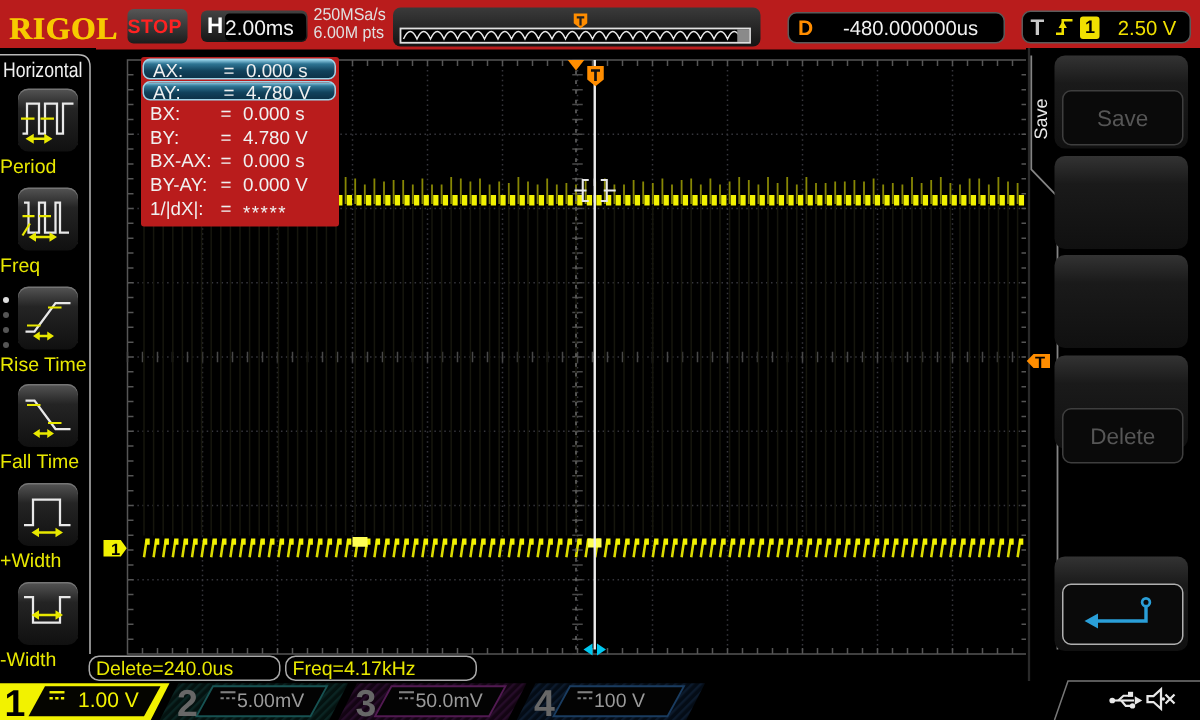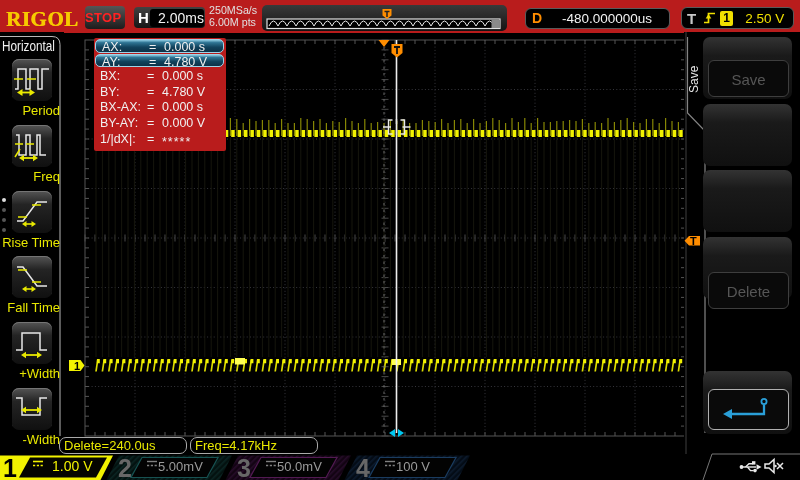--- a/index.html
+++ b/index.html
@@ -2,21 +2,21 @@
 <html><head><meta charset="utf-8"><style>
 *{margin:0;padding:0;box-sizing:border-box}
 body{width:800px;height:480px;background:#000;overflow:hidden;font-family:"Liberation Sans",sans-serif;position:relative}
 #stage{position:absolute;left:0;top:0;width:800px;height:480px;background:#000}
 
 #tbar{position:absolute;left:0;top:0;width:800px;height:33px;background:#b91c1c}
 #logo{position:absolute;left:6px;top:7px;font-family:"Liberation Serif",serif;font-weight:bold;font-size:21px;color:#f7ca00;letter-spacing:0.5px;text-shadow:0.5px 0 0 #f7ca00}
 #stopb{position:absolute;left:85px;top:6px;width:40px;height:23px;border-radius:4px;background:linear-gradient(#565656,#1c1c1c);color:#ff2222;font-weight:bold;font-size:13px;text-align:left;line-height:23px;letter-spacing:.3px}
 #hbox{position:absolute;left:134px;top:7px;width:71px;height:21px;border-radius:4px;background:linear-gradient(#424242,#161616)}
 #hlet{position:absolute;left:4px;top:2px;color:#fff;font-weight:bold;font-size:15px}
-#hval{position:absolute;left:16px;top:1.5px;width:54px;height:18px;background:#000;border-radius:3px;color:#f2f2f2;font-size:14px;text-align:right;line-height:18px}
+#hval{position:absolute;left:16px;top:1.5px;width:54px;height:18px;background:#000;border-radius:3px;color:#f2f2f2;font-size:14px;text-align:left;line-height:18px}
 #srate{position:absolute;left:209px;top:4px;font-size:11.5px;line-height:12px;color:#e0e0e0;transform:scaleX(0.93);transform-origin:left top}
 #membox{position:absolute;left:262px;top:5px;width:245px;height:26px;border-radius:5px;background:linear-gradient(#3a3a3a,#141414)}
 #dbox{position:absolute;left:525px;top:8px;width:145px;height:21px;background:#000;border:1px solid #5a5a5a;border-radius:6px}
 #dlet{position:absolute;left:6px;top:1px;color:#ff8d00;font-weight:bold;font-size:14px}
 #dval{position:absolute;left:22px;top:2px;width:118px;text-align:center;color:#f2f2f2;font-size:13.5px}
 #trbox{position:absolute;left:681px;top:7px;width:113px;height:22px;background:#000;border:1px solid #5a5a5a;border-radius:6px;display:flex;align-items:center;padding-left:5px}
 #tlet{color:#c8c8c8;font-weight:bold;font-size:15px}
 #tch{display:inline-block;width:13px;height:15px;background:#f0e000;border-radius:2px;color:#000;font-weight:bold;font-size:12px;text-align:center;line-height:15px}
 #tval{color:#f0e000;font-size:13.5px;margin-left:12px}
 
@@ -28,21 +28,21 @@
 .me{position:absolute;left:53px;top:1px}
 .mrow.hi .me{top:0}
 .mv{position:absolute;left:68px;top:1px}
 .mrow.hi .mv{top:0}
 .mv.st{top:4px;letter-spacing:1px}
 
 #lmenu{position:absolute;left:0;top:32px;width:64px;height:424px;background:#000}
 #ltitle{position:absolute;left:2px;top:6px;color:#f0f0f0;font-size:14px;transform:scaleX(0.84);transform-origin:left top;white-space:nowrap}
 .lbtn{position:absolute;left:12px;width:40px;height:42px;border-radius:7px;background:linear-gradient(#555,#242424 32%,#101010);box-shadow:inset 0 1px 0 #757575;text-align:center}
 .lbtn svg{margin-top:2px}
-.llab{position:absolute;left:0;width:60px;text-align:right;color:#e8e800;font-size:13px}
+.llab{position:absolute;left:0;width:60px;text-align:left;color:#e8e800;font-size:13px}
 .pdot{position:absolute;left:2px;width:4px;height:4px;border-radius:2px;background:#555}
 
 #rsb{position:absolute;left:684px;top:32px;width:116px;height:424px;background:#000}
 #stab{position:absolute;left:3px;top:20px;width:16px;height:55px;color:#e8e8e8;font-size:12px;writing-mode:vertical-rl;transform:rotate(180deg);text-align:center}
 .slot{position:absolute;left:19px;width:89px;border-radius:7px;background:linear-gradient(#333,#1a1a1a 30%,#101010)}
 .sbtn{position:absolute;left:24px;width:81px;border-radius:6px;background:#0a0a0a;border:1.5px solid #3e3e3e;color:#565656;font-size:15px;text-align:center}
 .sbtn.on{border-color:#b0b0b0;color:#f2f2f2}
 
 .meas{position:absolute;top:437px;height:16.5px;background:#000;border:1px solid #aaa;border-radius:7px;color:#e8e800;font-size:13px}
 .meas span{position:absolute;left:4px;top:0px}

